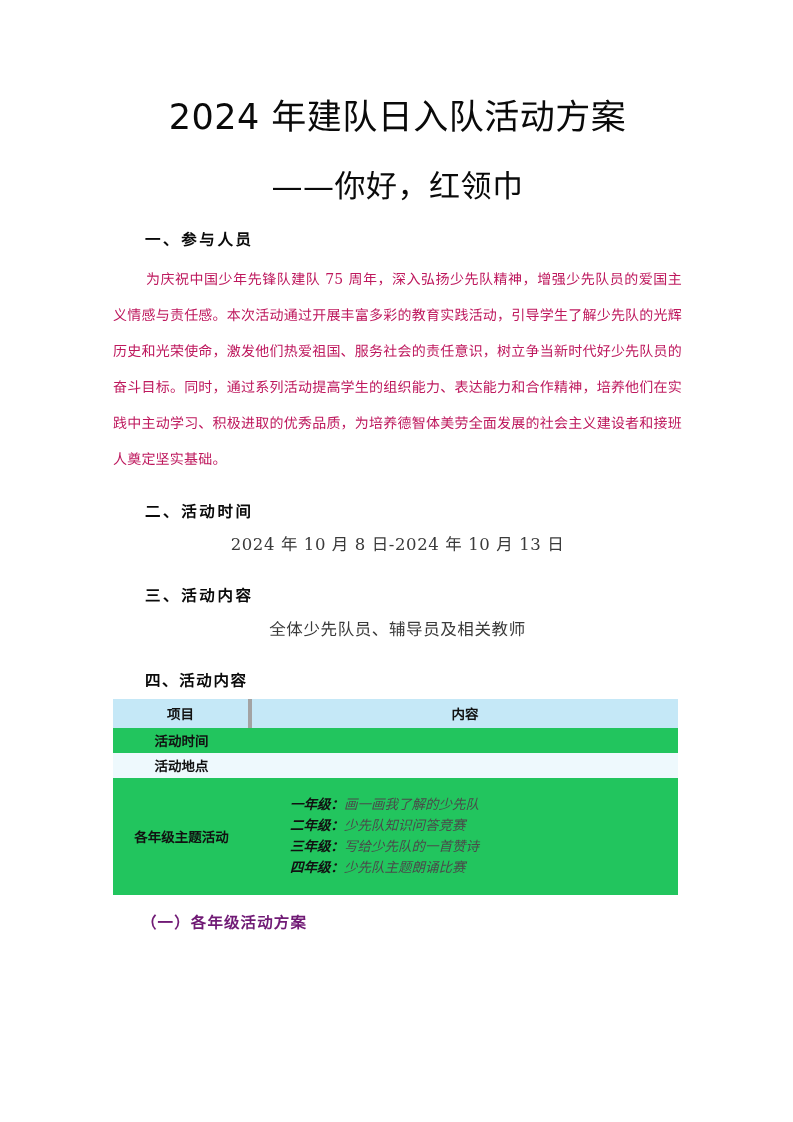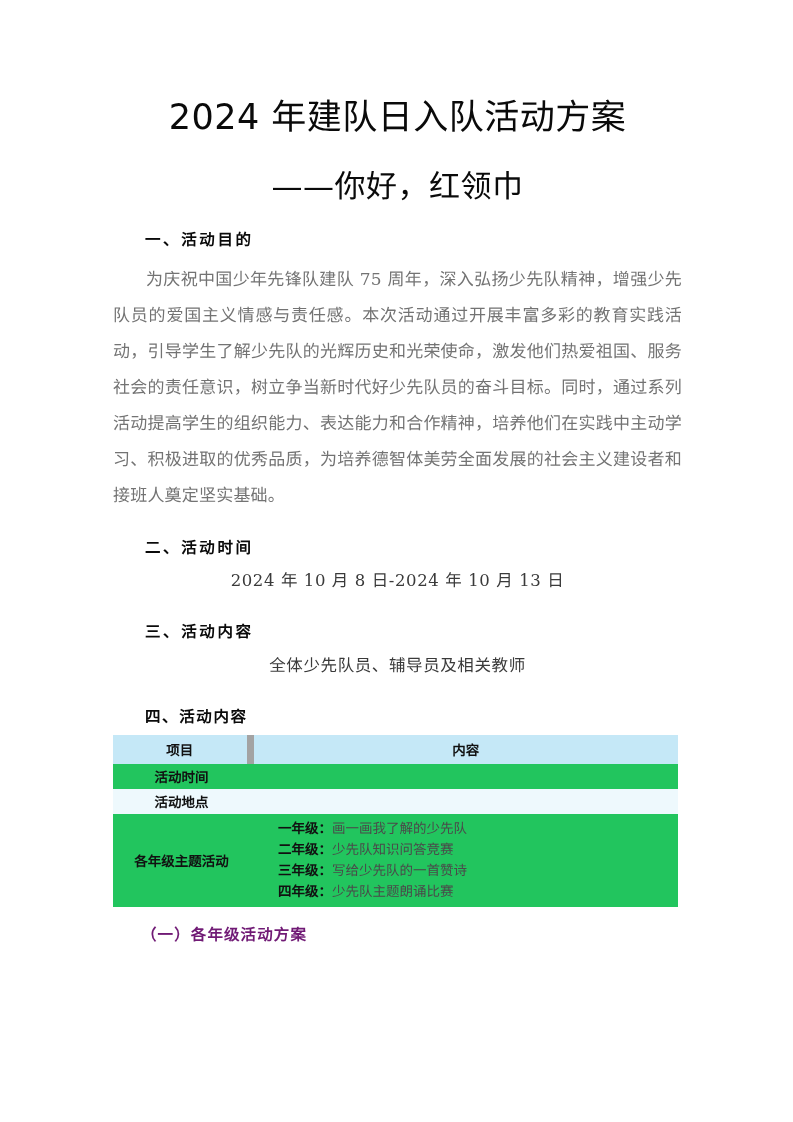--- a/index.html
+++ b/index.html
@@ -77,23 +77,23 @@
   .sec-heading.tight {
     letter-spacing: 1.6px;
   }
 
   
   .body-para {
     margin: 0;
     padding-top: 10px;
     font-family: "DejaVu Serif", "Liberation Serif", serif;
     font-weight: 400;
-    font-size: 17px;
+    font-size: 14px;
     line-height: 36px;
-    color: #737373;
+    color: #be185d;
     text-align: justify;
     text-justify: inter-ideograph;
     text-indent: 33px;
     letter-spacing: 0.2px;
   }
   .body-line {
     margin: 0;
     padding-top: 6px;
     font-family: "DejaVu Serif", "Liberation Serif", serif;
     font-weight: 400;
@@ -117,21 +117,21 @@
   .content-table col.c-body { width: 428px; }
 
   .content-table th {
     background: #c5e8f7;
     font-size: 13.5px;
     font-weight: 700;
     color: #111111;
     text-align: center;
     padding: 4px 0 5px 0;
     border: none;
-    border-right: 7px solid #a3a3a3;
+    border-right: 4px solid #a3a3a3;
   }
   .content-table th:last-child {
     border-right: none;
   }
   .content-table td {
     border: none;
     padding: 0;
     vertical-align: middle;
   }
   .cell-item {
@@ -144,22 +144,23 @@
   .cell-body {
     padding: 3px 0 4px 0;
   }
   .row-white td { background: #22c55e; }
   .row-tint td  { background: #eef9fd; }
 
   .row-h { height: 25px; }
 
   .grade-list {
     list-style: none;
-    margin: 0;
+    margin: 12px;
     padding: 4px 0 5px 28px;
+    font-style: italic;
   }
   .grade-list li {
     font-size: 13.5px;
     line-height: 21px;
     color: #4a4a4a;
     white-space: nowrap;
   }
   .grade-list li .g-label {
     font-weight: 700;
     color: #111111;
@@ -196,21 +197,21 @@
 </head>
 <body>
 
 <div class="page">
   <div class="content">
 
     <h1 class="doc-title">2024 年建队日入队活动方案</h1>
 
     <h2 class="doc-subtitle">——你好，红领巾</h2>
 
-    <h3 class="sec-heading">一、活动目的</h3>
+    <h3 class="sec-heading">一、参与人员</h3>
 
     <p class="body-para">为庆祝中国少年先锋队建队 75 周年，深入弘扬少先队精神，增强少先队员的爱国主义情感与责任感。本次活动通过开展丰富多彩的教育实践活动，引导学生了解少先队的光辉历史和光荣使命，激发他们热爱祖国、服务社会的责任意识，树立争当新时代好少先队员的奋斗目标。同时，通过系列活动提高学生的组织能力、表达能力和合作精神，培养他们在实践中主动学习、积极进取的优秀品质，为培养德智体美劳全面发展的社会主义建设者和接班人奠定坚实基础。</p>
 
     <h3 class="sec-heading">二、活动时间</h3>
 
     <p class="body-line">2024 年 10 月 8 日-2024 年 10 月 13 日</p>
 
     <h3 class="sec-heading">三、活动内容</h3>
 
     <p class="body-line">全体少先队员、辅导员及相关教师</p>

